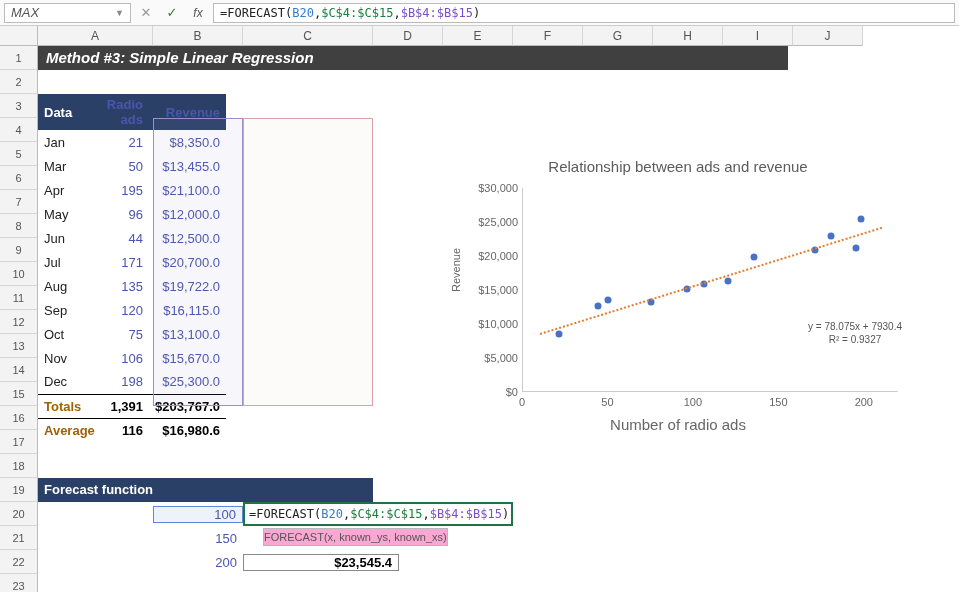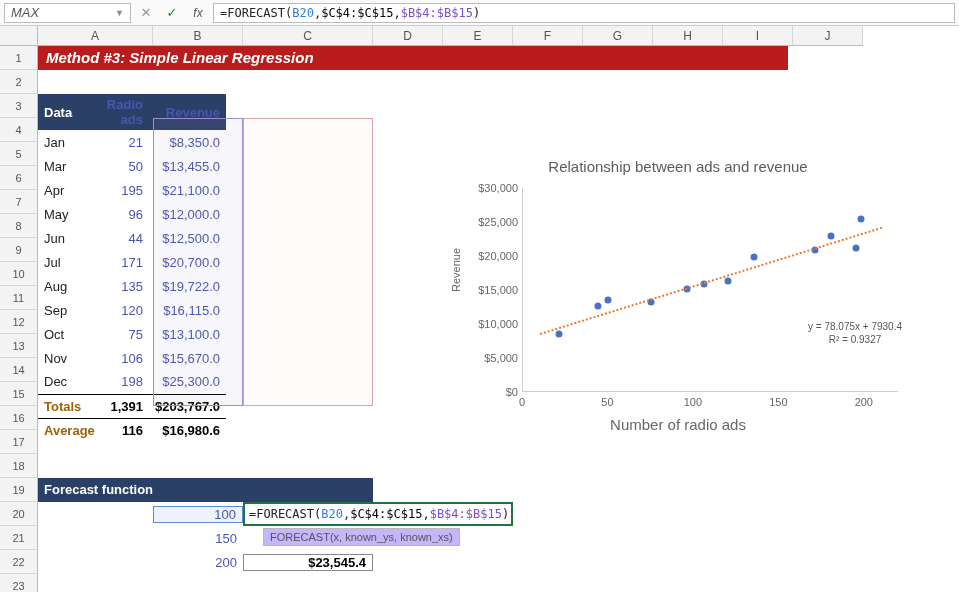--- a/index.html
+++ b/index.html
@@ -49,21 +49,21 @@
     height: 20px;
     border: 1px solid #bbb;
     background: #fff;
     display: flex;
     align-items: center;
     padding: 0 6px;
     font-family: Consolas, monospace;
     font-size: 12px;
   }
   .tok-b { color: #2e7dd6; }
-  .tok-r { color: #000000; }
+  .tok-r { color: #15803d; }
   .tok-p { color: #7a4dc9; }
 
   
   .sheet {
     position: relative;
     height: 566px;
     overflow: hidden;
   }
   .colheads {
     position: absolute;
@@ -108,21 +108,21 @@
     left: 38px;
     top: 20px;
   }
 
   
   .title {
     position: absolute;
     left: 0; top: 0;
     width: 750px;
     height: 24px;
-    background: #b91c1c;
+    background: #404040;
     color: #fff;
     font-style: italic;
     font-weight: bold;
     font-size: 15px;
     padding: 2px 8px;
     line-height: 20px;
   }
 
   
   .tbl {
@@ -179,42 +179,42 @@
     line-height: 18px;
   }
   .ftbl {
     position: absolute;
     left: 0; top: 456px;
     font-size: 13px;
   }
   .ftbl div.row { height: 24px; display: flex; align-items: center; }
   .ftbl .fA { width: 115px; }
   .ftbl .fB { width: 90px; text-align: right; color: #4a55b0; padding-right: 6px; }
-  .ftbl .fC { width: 130px; text-align: right; color: #4a55b0; padding-right: 6px; }
+  .ftbl .fC { width: 156px; text-align: right; color: #4a55b0; padding-right: 6px; }
   .ftbl .fCbold { font-weight: bold; color: #000; border:1px solid #888; }
   .fB.hiBf { border:1.5px solid #5a8ad6; background:#eef3fb; }
   .editcell {
     width: 270px;
     font-family: Consolas, monospace;
     font-size: 12px;
     text-align: left !important;
     padding-left: 4px;
     border: 2px solid #217346;
     height: 24px;
     line-height: 20px;
     background: #fff;
   }
   .tooltip {
     position: absolute;
     left: 225px; top: 482px;
     border: 1px solid #b8b8b8;
-    background: #c4b5fd;
+    background: #f9a8d4;
     font-size: 11px;
     color: #555;
-    padding: 2px 6px;
+    padding: 2px 0;
     white-space: nowrap;
   }
 
   
   .chart {
     position: absolute;
     left: 400px;
     top: 106px;
     width: 480px;
     height: 294px;

